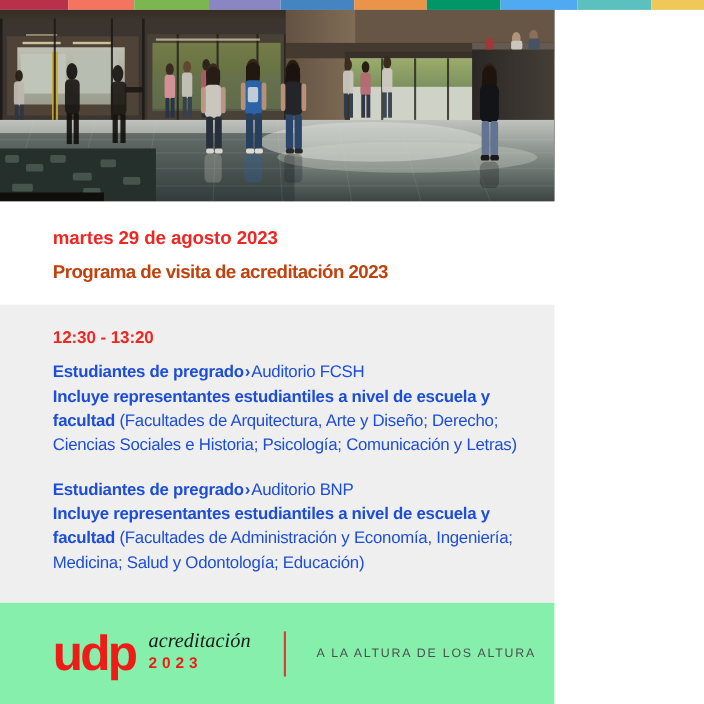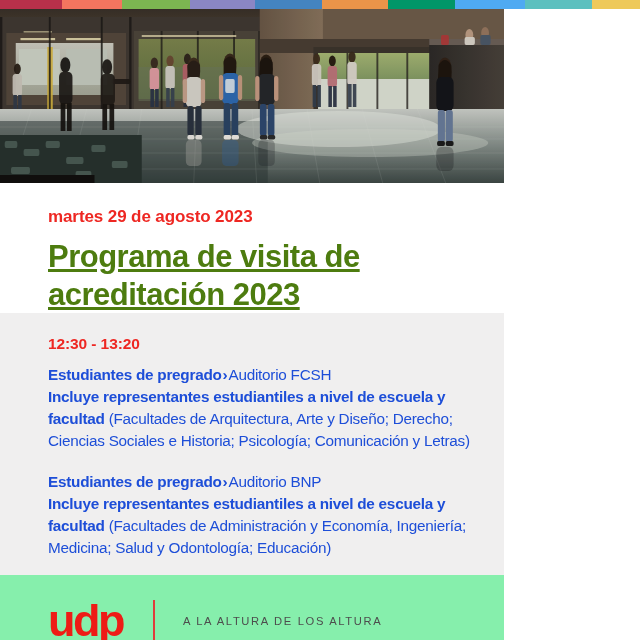--- a/index.html
+++ b/index.html
@@ -51,26 +51,25 @@
   }
   .eyebrow {
     color: #ee2722;
     font-size: 17px;
     font-weight: bold;
     letter-spacing: -0.1px;
     line-height: 1.2;
   }
   .headline {
     margin-top: 11px;
-    color: #4d7c0f;
-    font-size: 31px;
+    color: #c2410c;
+    font-size: 17px;
     font-weight: bold;
     letter-spacing: -0.5px;
     line-height: 1.2;
-    text-decoration: underline;
   }
 
   
   .schedule {
     background: #f0efef;
     padding: 22px 20px 0 48px;
     flex: 1 1 auto;
   }
   .slot-time {
     color: #ee2722;
@@ -426,18 +425,22 @@
       <div class="entry-line">
         <span class="b">Incluye representantes estudiantiles a nivel de escuela y facultad</span>
         <span>(Facultades de Administración y Economía, Ingeniería; Medicina; Salud y Odontología; Educación)</span>
       </div>
     </div>
   </div>
 
   <div class="footer">
     <div class="brand-lock">
       <div class="udp">udp</div>
+      <div class="accred">
+        <div class="accred-word">acreditación</div>
+        <div class="accred-year">2023</div>
+      </div>
     </div>
     <div class="divider"></div>
     <div class="tagline">A LA ALTURA DE LOS ALTURA</div>
   </div>
 
 </div>
 
 </body></html>

